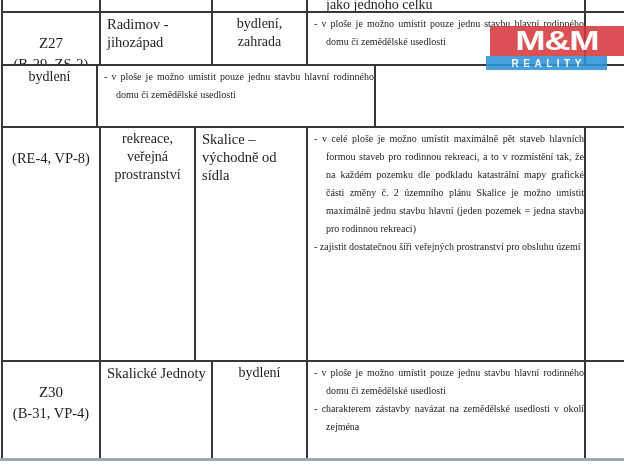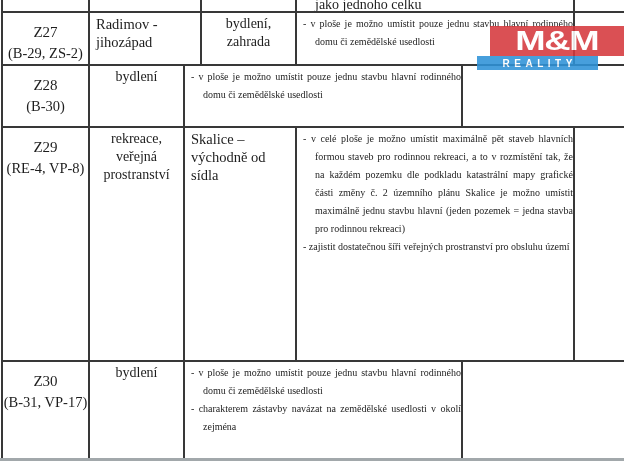--- a/index.html
+++ b/index.html
@@ -8,21 +8,21 @@
     background:#ffffff;
     font-family:"Liberation Serif","DejaVu Serif",serif;
     color:#1d1d1d;
   }
   .table{
     position:absolute;left:1px;top:0;width:623px;
     border-left:2px solid #383838;
   }
   .tr{display:flex;border-bottom:2px solid #383838;box-sizing:border-box;}
   .td{box-sizing:border-box;border-right:2px solid #383838;overflow:hidden;}
-  .c-code{width:87px;text-align:center;padding-top:8px;}
+  .c-code{width:98px;text-align:center;padding-top:19px;}
   .c-loc{width:112px;padding:2px 3px 0 6px;line-height:18px;font-size:14.5px;}
   .c-use{width:95px;text-align:center;padding:2px 2px 0 2px;line-height:18px;font-size:14px;}
   .c-cond{width:278px;padding:2px 0 0 6px;}
   .c-last{flex:1;border-right:none;}
   
   .tr-partial{height:13px;}
   .rows .tr:nth-child(1){height:53px;}
   .rows .tr:nth-child(2){height:62px;}
   .rows .tr:nth-child(3){height:234px;}
   .rows .tr:nth-child(4){height:96px;border-bottom:none;}
@@ -44,21 +44,21 @@
   .watermark{position:absolute;left:474px;top:26px;opacity:0.88;}
   .wm-mark{
     width:134px;height:30px;display:flex;align-items:center;justify-content:center;
     font-family:"Liberation Sans","DejaVu Sans",sans-serif;
     font-weight:900;font-size:27px;color:#ffffff;letter-spacing:-1px;
     transform-origin:center;
     margin-left:16px;
   }
   .wm-mark span{display:inline-block;transform:scaleX(1.35);}
   .wm-band{
-    margin-left:3px;width:121px;height:14px;display:flex;align-items:center;justify-content:center;
+    margin-left:12px;width:121px;height:14px;display:flex;align-items:center;justify-content:center;
     font-family:"Liberation Sans","DejaVu Sans",sans-serif;
     font-weight:700;font-size:10px;color:#ffffff;letter-spacing:4.5px;text-indent:4.5px;
   }
 </style>
 </head>
 <body>
 
 <div class="table">
 
   <div class="tr tr-partial">
@@ -78,48 +78,44 @@
       <div class="code-sub">(B-29, ZS-2)</div>
     </div>
     <div class="td c-loc loc">Radimov - jihozápad</div>
     <div class="td c-use use">bydlení, zahrada</div>
     <div class="td c-cond cond">
           <div class="bullet">- v ploše je možno umístit pouze jednu stavbu hlavní rodinného domu či zemědělské usedlosti</div>
         </div>
     <div class="td c-last"></div>
   </div>
       <div class="tr">
-    <div class="td c-code">
-      <div class="code">Z28</div>
-      <div class="code-sub">(B-30)</div>
-    </div>
     <div class="td c-use use">bydlení</div>
     <div class="td c-cond cond">
           <div class="bullet">- v ploše je možno umístit pouze jednu stavbu hlavní rodinného domu či zemědělské usedlosti</div>
         </div>
     <div class="td c-last"></div>
   </div>
       <div class="tr">
     <div class="td c-code">
-      <div class="code">Z29</div>
       <div class="code-sub">(RE-4, VP-8)</div>
     </div>
     <div class="td c-use use">rekreace, veřejná prostranství</div>
     <div class="td c-loc loc">Skalice – východně od sídla</div>
     <div class="td c-cond cond">
           <div class="bullet">- v celé ploše je možno umístit maximálně pět staveb hlavních formou staveb pro rodinnou rekreaci, a to v rozmístění tak, že na každém pozemku dle podkladu katastrální mapy grafické části změny č. 2 územního plánu Skalice je možno umístit maximálně jednu stavbu hlavní (jeden pozemek = jedna stavba pro rodinnou rekreaci)</div>
           <div class="bullet">- zajistit dostatečnou šíři veřejných prostranství pro obsluhu území</div>
         </div>
     <div class="td c-last"></div>
   </div>
       <div class="tr">
     <div class="td c-code">
       <div class="code">Z30</div>
-      <div class="code-sub">(B-31, VP-17)</div>
+      <div class="code-sub">(B-31, VP-4)</div>
     </div>
+    <div class="td c-loc loc">Skalické Jednoty</div>
     <div class="td c-use use">bydlení</div>
     <div class="td c-cond cond">
           <div class="bullet">- v ploše je možno umístit pouze jednu stavbu hlavní rodinného domu či zemědělské usedlosti</div>
           <div class="bullet">- charakterem zástavby navázat na zemědělské usedlosti v okolí zejména</div>
         </div>
     <div class="td c-last"></div>
   </div>
     </div>
 </div>
 

